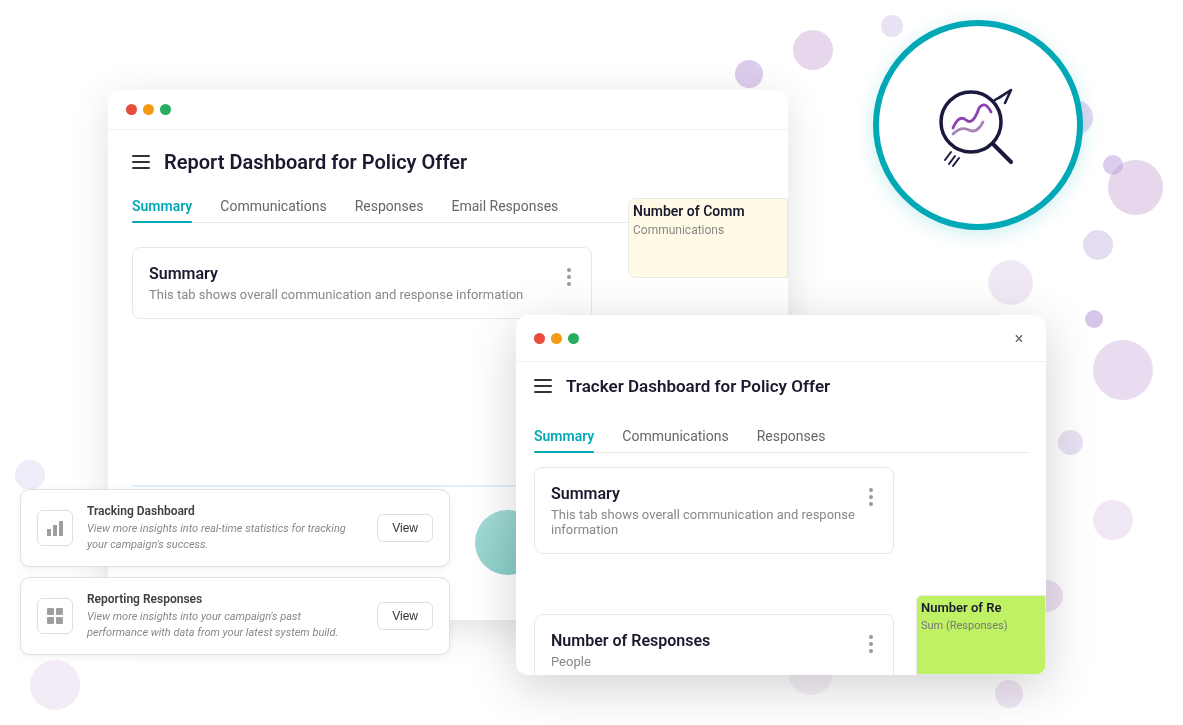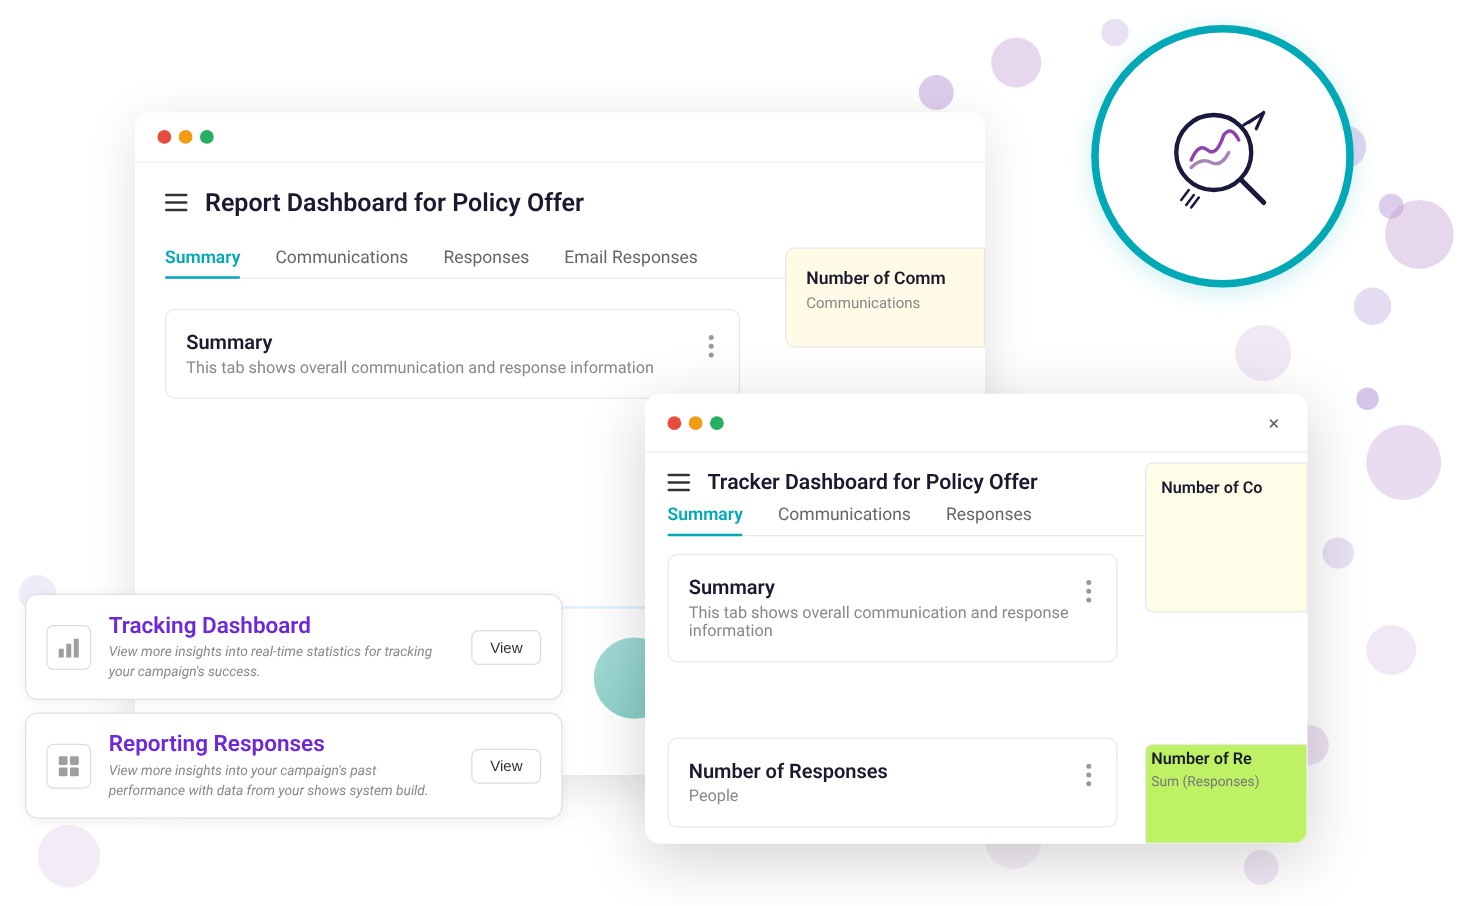--- a/index.html
+++ b/index.html
@@ -154,21 +154,21 @@
 
     
     .section-card-partial {
       position: absolute;
       right: 0;
       top: 108px;
       width: 160px;
       background: #fffbe6;
       border: 1px solid #e8e8e8;
       border-radius: 8px 0 0 8px;
-      padding: 16px;
+      padding: 4px;
       min-height: 80px;
     }
     .section-card-partial .section-card-title {
       font-size: 14px;
     }
     .section-card-partial .section-card-desc {
       font-size: 12px;
     }
 
     
@@ -197,23 +197,23 @@
       border-radius: 6px;
       display: flex;
       align-items: center;
       justify-content: center;
       flex-shrink: 0;
     }
     .bottom-card-text {
       flex: 1;
     }
     .bottom-card-title {
-      font-size: 18px;
+      font-size: 12px;
       font-weight: 600;
-      color: #6d28d9;
+      color: #404040;
       margin-bottom: 3px;
     }
     .bottom-card-desc {
       font-size: 11px;
       color: #888;
       line-height: 1.4;
       font-style: italic;
     }
     .view-btn {
       background: white;
@@ -437,40 +437,40 @@
 
         <svg width="18" height="18" viewBox="0 0 18 18" fill="none">
           <rect x="1" y="1" width="7" height="7" rx="1" fill="#9e9e9e"></rect>
           <rect x="10" y="1" width="7" height="7" rx="1" fill="#9e9e9e"></rect>
           <rect x="1" y="10" width="7" height="7" rx="1" fill="#9e9e9e"></rect>
           <rect x="10" y="10" width="7" height="7" rx="1" fill="#9e9e9e"></rect>
         </svg>
       </div>
       <div class="bottom-card-text">
         <div class="bottom-card-title">Reporting Responses</div>
-        <div class="bottom-card-desc">View more insights into your campaign's past performance with data from your shows system build.</div>
+        <div class="bottom-card-desc">View more insights into your campaign's past performance with data from your latest system build.</div>
       </div>
       <button class="view-btn">View</button>
     </div>
   </div>
 
   <div style="position:absolute;top:510px;left:475px;width:65px;height:65px;background:linear-gradient(135deg,#80cbc4,#4db6ac);border-radius:50%;z-index:2;opacity:0.7;"></div>
 
   <div class="card-front">
     <div class="card-titlebar">
       <div class="dots-left">
         <div class="dot-btn red"></div>
         <div class="dot-btn yellow"></div>
         <div class="dot-btn green"></div>
       </div>
       <div class="close-x">×</div>
     </div>
 
     <div class="card-content" style="padding: 14px 18px;">
-      <div class="card-header-row" style="margin-bottom:0;">
+      <div class="card-header-row" style="margin-bottom:24px;">
         <div class="hamburger-icon">
           <span></span>
             <span></span>
             <span></span>
         </div>
         <h2 class="card-title" style="font-size:17px;">Tracker Dashboard for Policy Offer</h2>
       </div>
 
       <div class="tabs" style="margin-bottom:14px;">
         <div class="tab active">Summary</div>
@@ -496,23 +496,20 @@
           <div class="section-card-desc">People</div>
         </div>
         <div class="three-dots">
           <span></span>
             <span></span>
             <span></span>
         </div>
       </div>
     </div>
 
-    <div class="front-right-partial">
-      <div class="section-card-title">Number of Co</div>
-    </div>
 
     <div class="front-right-bottom">
       <div class="section-card-title">Number of Re</div>
       <div class="section-card-desc">Sum (Responses)</div>
     </div>
   </div>
 
   <div class="teal-circle">
     <svg width="110" height="110" viewBox="0 0 110 110" fill="none">
 

